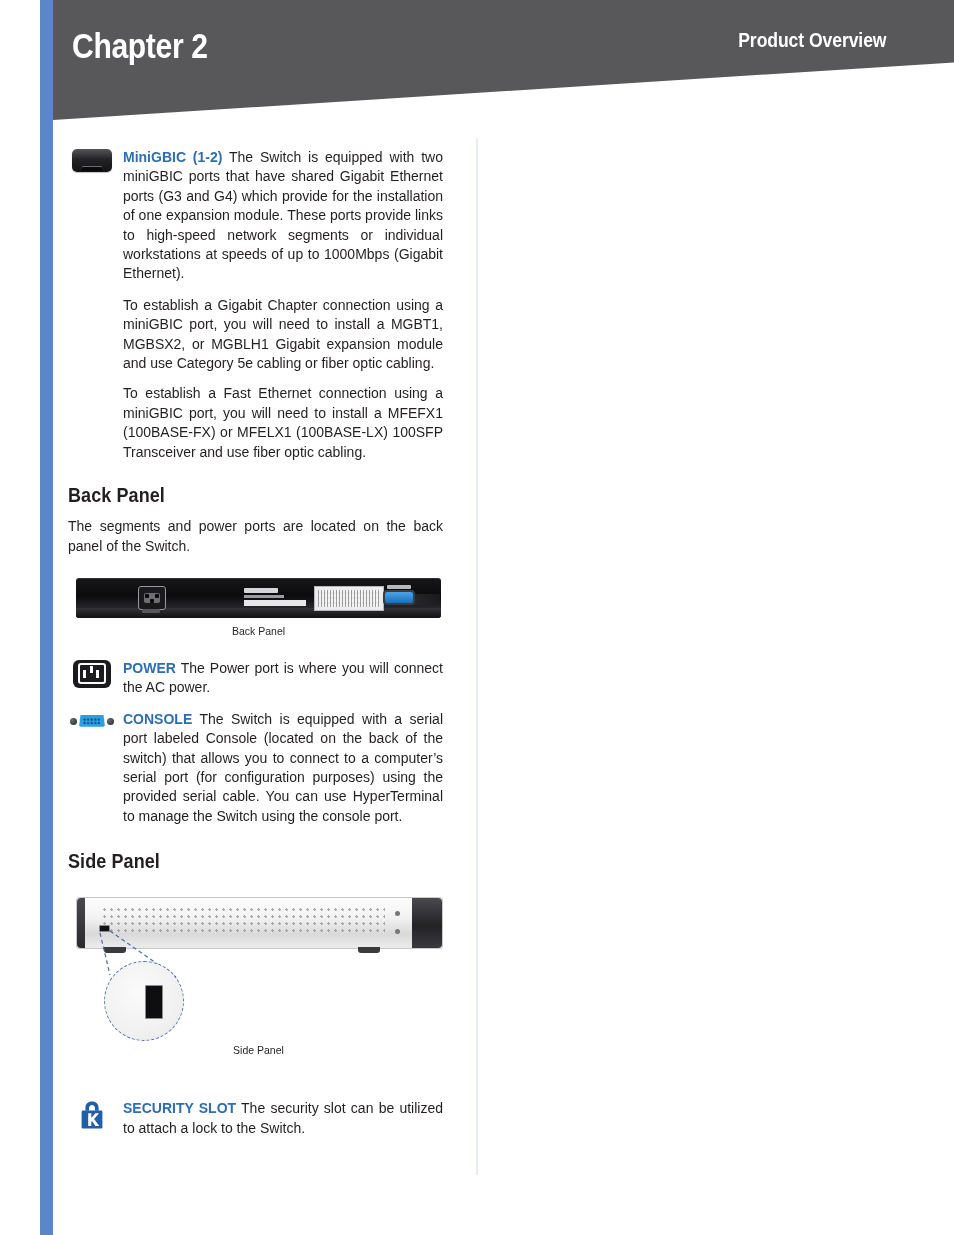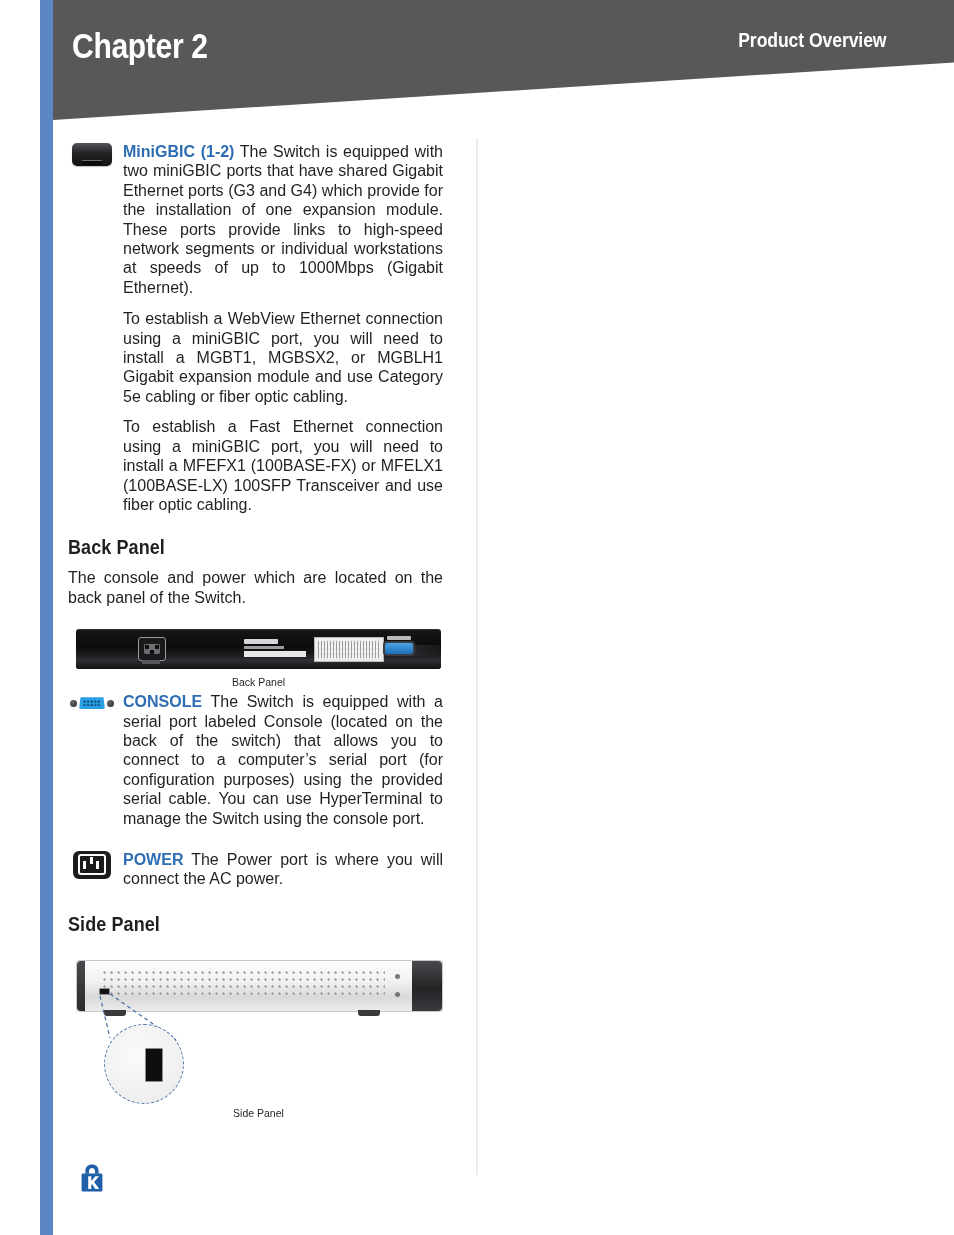--- a/index.html
+++ b/index.html
@@ -82,24 +82,24 @@
 
   
   .content {
     position: absolute;
     left: 68px;
     top: 138px;
     width: 375px;
   }
 
   .para {
-    font-size: 16px;
+    font-size: 14px;
     line-height: 19.4px;
     text-align: justify;
-    margin: 4px 0 11px 0;
+    margin: 10px 0 11px 0;
     color: #231f20;
   }
   .para:last-child { margin-bottom: 0; }
 
   .lead {
     font-weight: bold;
     color: #2e6db4;
   }
 
   
@@ -441,66 +441,66 @@
   <div class="content">
 
     <div class="icon-block">
       <span class="icon-slot">
         <span class="ic-minigbic"></span>
       </span>
       <p class="para"><span class="lead">MiniGBIC (1-2)</span><span> The Switch is equipped with two miniGBIC ports that have shared Gigabit Ethernet ports (G3 and G4) which provide for the installation of one expansion module. These ports provide links to high-speed network segments or individual workstations at speeds of up to 1000Mbps (Gigabit Ethernet).</span></p>
     </div>
 
     <div class="indent-block">
-      <p class="para">To establish a WebView Ethernet connection using a miniGBIC port, you will need to install a MGBT1, MGBSX2, or MGBLH1 Gigabit expansion module and use Category 5e cabling or fiber optic cabling.</p>
+      <p class="para">To establish a Gigabit Chapter connection using a miniGBIC port, you will need to install a MGBT1, MGBSX2, or MGBLH1 Gigabit expansion module and use Category 5e cabling or fiber optic cabling.</p>
       <p class="para">To establish a Fast Ethernet connection using a miniGBIC port, you will need to install a MFEFX1 (100BASE-FX) or MFELX1 (100BASE-LX) 100SFP Transceiver and use fiber optic cabling.</p>
     </div>
 
     <h2 class="section" style="margin-top:22px">Back Panel</h2>
-    <p class="para">The console and power which are located on the back panel of the Switch.</p>
+    <p class="para">The segments and power ports are located on the back panel of the Switch.</p>
 
     <div class="fig-backpanel">
       <div class="bp-body">
         <div class="bp-iec"></div>
         <div class="bp-iec-tab"></div>
         <div class="bp-label-linksys"></div>
         <div class="bp-label-bar2"></div>
         <div class="bp-label-bar"></div>
         <div class="bp-sticker"></div>
         <div class="bp-brand"></div>
         <div class="bp-console-lbl"></div>
         <div class="bp-console"></div>
       </div>
       <div class="caption">Back Panel</div>
     </div>
 
-    <div class="icon-block">
-      <span class="icon-slot" style="top:4px">
-        <span class="ic-console">
-          <span class="screw l"></span>
-          <span class="db9"></span>
-          <span class="screw r"></span>
-        </span>
-      </span>
-      <p class="para"><span class="lead">CONSOLE</span><span> The Switch is equipped with a serial port labeled Console (located on the back of the switch) that allows you to connect to a computer’s serial port (for configuration purposes) using the provided serial cable. You can use HyperTerminal to manage the Switch using the console port.</span></p>
-    </div>
-
     <div class="icon-block" style="margin-top:22px">
       <span class="icon-slot">
         <span class="ic-power">
           <span class="inner">
             <span class="p1"></span>
             <span class="p2"></span>
             <span class="p3"></span>
           </span>
         </span>
       </span>
       <p class="para"><span class="lead">POWER</span><span> The Power port is where you will connect the AC power.</span></p>
     </div>
 
+    <div class="icon-block">
+      <span class="icon-slot" style="top:4px">
+        <span class="ic-console">
+          <span class="screw l"></span>
+          <span class="db9"></span>
+          <span class="screw r"></span>
+        </span>
+      </span>
+      <p class="para"><span class="lead">CONSOLE</span><span> The Switch is equipped with a serial port labeled Console (located on the back of the switch) that allows you to connect to a computer’s serial port (for configuration purposes) using the provided serial cable. You can use HyperTerminal to manage the Switch using the console port.</span></p>
+    </div>
+
     <h2 class="section" style="margin-top:24px">Side Panel</h2>
 
     <div class="fig-sidepanel">
       <div class="sp-body">
         <div class="sp-leftcap"></div>
         <div class="sp-vents"></div>
         <div class="sp-slot"></div>
         <div class="sp-endcap"></div>
         <div class="sp-screw" style="right:42px; top:13px"></div>
         <div class="sp-screw" style="right:42px; top:31px"></div>
@@ -523,18 +523,19 @@
     <div class="icon-block" style="margin-top:52px">
       <span class="icon-slot">
         <span class="ic-lock">
           <svg width="26" height="30" viewBox="0 0 26 30">
             <path d="M13 1.5c-4.1 0-6.6 2.7-6.6 6.2v3.1h3.6V8.1c0-1.9 1.2-3.2 3-3.2s3 1.3 3 3.2v2.7h3.6V7.7c0-3.5-2.5-6.2-6.6-6.2z" fill="#1f5fa9"></path>
             <rect x="2.6" y="10.6" width="20.8" height="18" rx="1.4" fill="#1f5fa9"></rect>
             <path d="M9.2 13.2h3.1v4.9l4.1-4.9h3.7l-5 5.7 5.2 7.1h-3.9l-3.4-4.9-0.7 0.8v4.1H9.2z" fill="#ffffff"></path>
           </svg>
         </span>
       </span>
+      <p class="para"><span class="lead">SECURITY SLOT</span><span> The security slot can be utilized to attach a lock to the Switch.</span></p>
     </div>
 
   </div>
 
 
 </div>
 
 </body></html>

